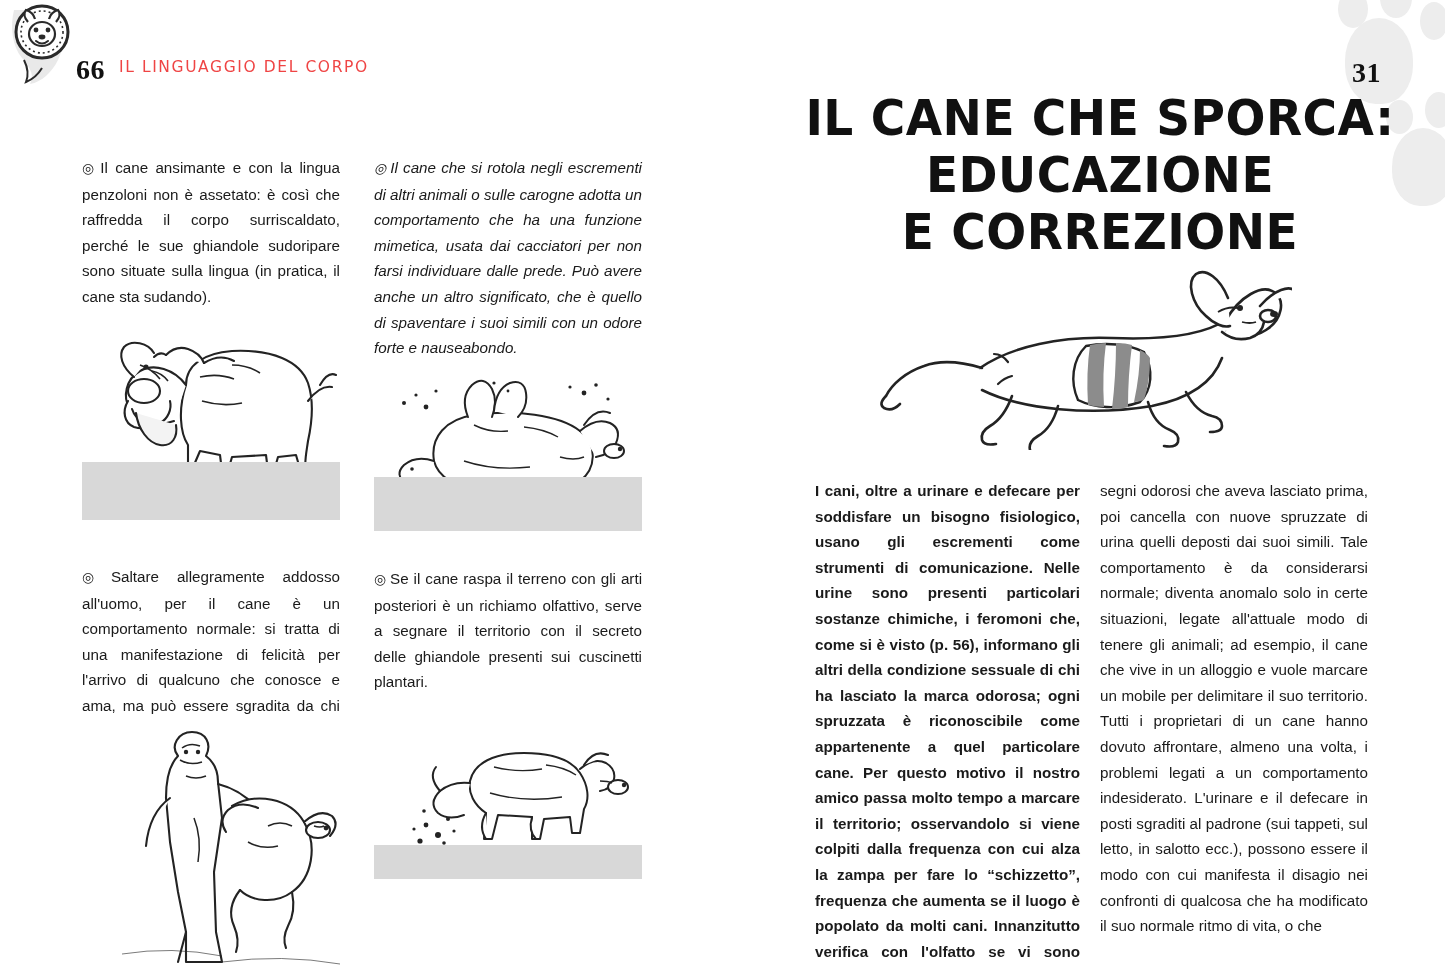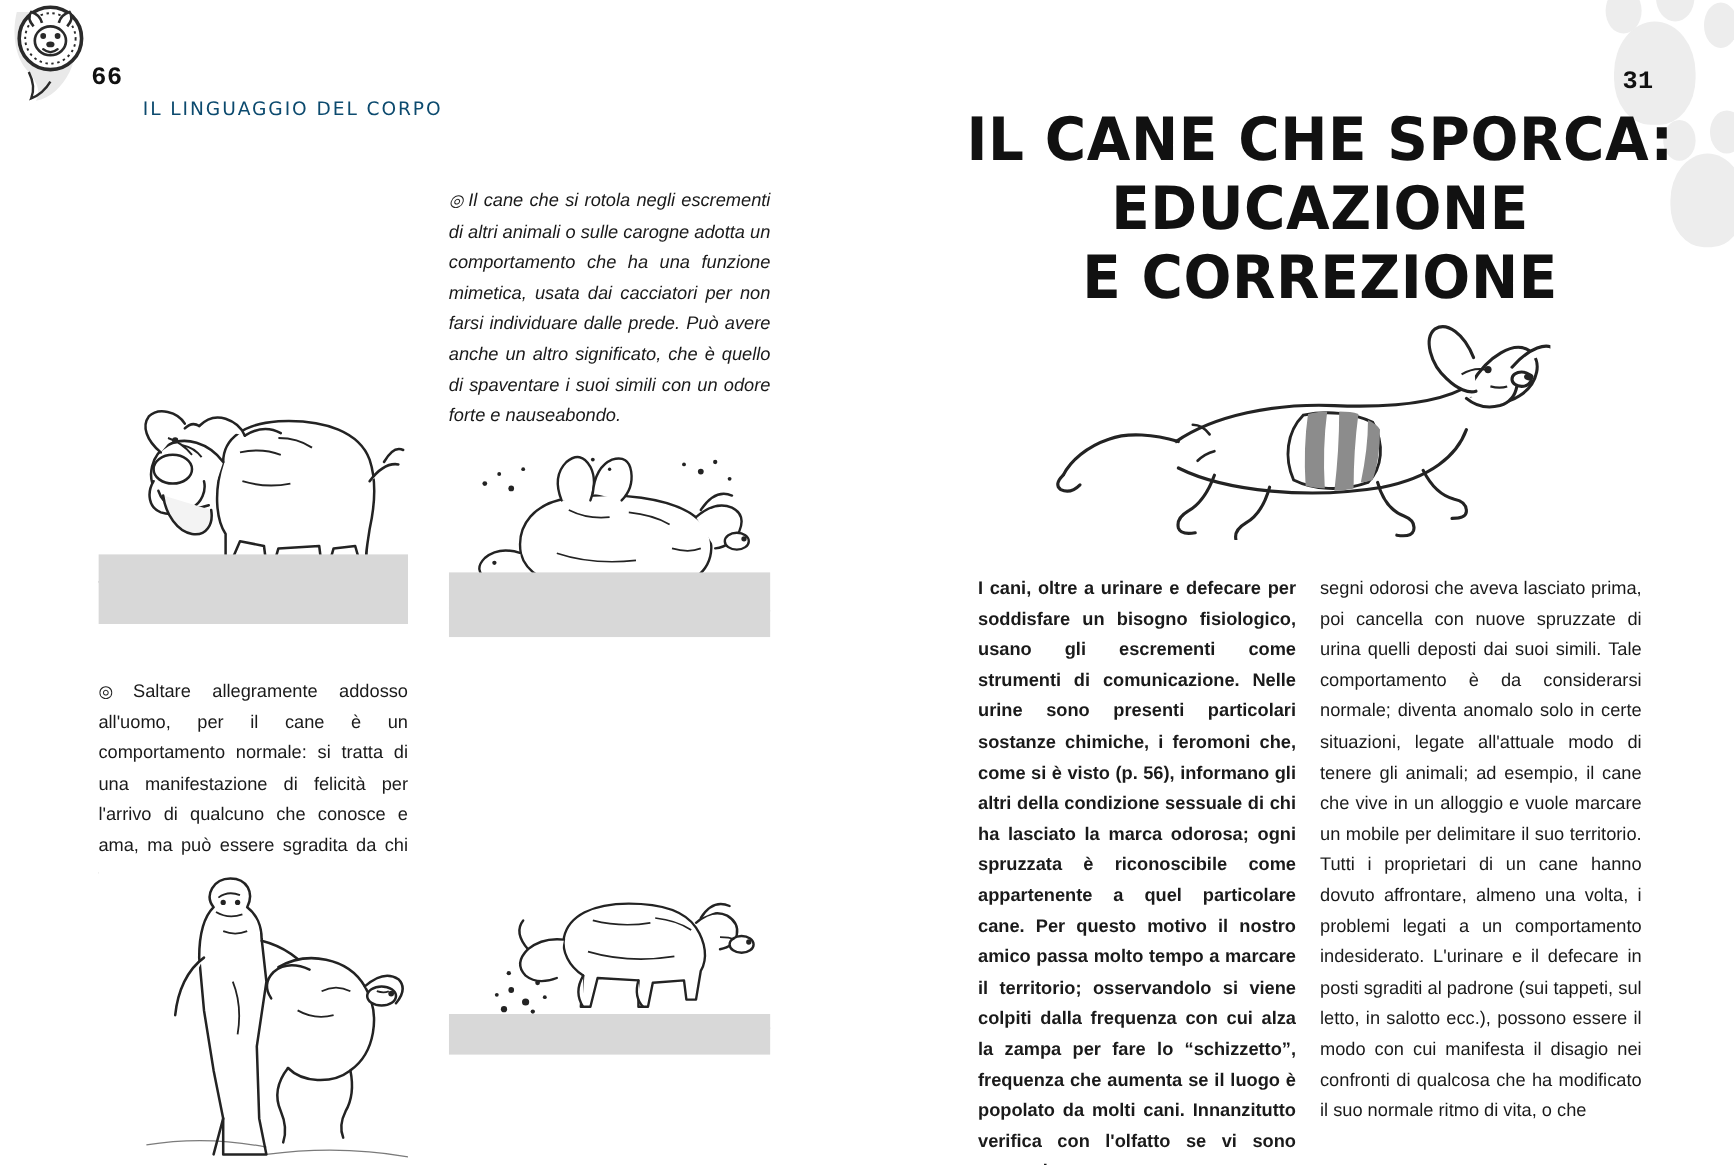--- a/index.html
+++ b/index.html
@@ -34,39 +34,38 @@
     position: absolute;
     left: 8px;
     top: 2px;
     width: 74px;
     height: 84px;
   }
   .logo-badge svg { display: block; }
 
   .page-number {
     position: absolute;
-    font-family: Liberation Mono, monospace;
+    font-family: Liberation Serif, serif;
     font-weight: bold;
-    font-size: 21px;
+    font-size: 28px;
     color: #111;
     letter-spacing: 0.5px;
   }
   .pn-left { left: 76px; top: 54px; }
   .pn-right { left: 1352px; top: 57px; }
 
   .running-head {
     position: absolute;
     left: 119px;
     top: 58px;
     font-size: 15.5px;
     letter-spacing: 1.6px;
-    color: #0c4a6e;
+    color: #ef4444;
     font-family: "DejaVu Sans", sans-serif;
     text-transform: uppercase;
-    margin-top: 24px;
   }
 
   
   .col {
     position: absolute;
     font-family: "Liberation Sans", sans-serif;
     font-size: 15.2px;
     line-height: 25.6px;
     text-align: justify;
     color: #1a1a1a;
@@ -163,20 +162,23 @@
       <path d="M48,20 q6,-7 2,-12 q-7,2 -9,9" fill="#ffffff" stroke="#2a2a2a" stroke-width="2.2"></path>
       <path d="M16,58 q6,12 2,22 q10,-4 16,-14" fill="none" stroke="#2a2a2a" stroke-width="2"></path>
     </svg>
   </div>
 
   <div class="page-number pn-left">66</div>
   <div class="running-head">IL LINGUAGGIO DEL CORPO</div>
 
   <div class="page-number pn-right">31</div>
 
+  <div class="col c1">
+    <p><span class="bullet">◎</span><span>Il cane ansimante e con la lingua penzoloni non è assetato: è così che raffredda il corpo surriscaldato, perché le sue ghiandole sudoripare sono situate sulla lingua (in pratica, il cane sta sudando).</span></p>
+  </div>
 
   <div class="illus fig-dog-panting">
     <div class="illus-floor" style="height:58px;"></div>
     <svg viewBox="0 0 258 215" width="258" height="215">
       <g fill="#ffffff" stroke="#232323" stroke-width="2.1" stroke-linejoin="round" stroke-linecap="round">
         <path d="M104,80 C104,60 122,48 150,46 C190,44 218,56 226,78 C232,96 230,118 226,136 C224,150 222,158 224,164
                  L218,164 L214,150 L196,152 L192,166 L186,166 L184,150 L150,152 L146,166 L140,166 L138,150
                  L118,146 L112,160 L106,160 L106,140 C98,128 96,104 104,80 Z"></path>
         <path d="M104,80 C92,64 72,58 58,66 C44,74 40,92 48,104 C56,118 76,122 92,116"></path>
         <path d="M52,72 C40,62 36,50 42,42 C50,34 66,38 72,48"></path>
@@ -288,20 +290,23 @@
           <circle cx="134" cy="26" r="1.4"></circle>
       </g>
       <g fill="none" stroke="#232323" stroke-width="1" opacity="0.6">
         <path d="M0,142 q40,-8 80,2"></path>
         <path d="M90,150 q50,-8 100,2"></path>
         <path d="M190,140 q40,-6 78,4"></path>
       </g>
     </svg>
   </div>
 
+  <div class="col c2b">
+    <p><span class="bullet">◎</span><span>Se il cane raspa il terreno con gli arti posteriori è un richiamo olfattivo, serve a segnare il territorio con il secreto delle ghiandole presenti sui cuscinetti plantari.</span></p>
+  </div>
 
   <div class="illus fig-scratch">
     <div class="illus-floor" style="height:34px;"></div>
     <svg viewBox="0 0 268 172" width="268" height="172">
       <g fill="#ffffff" stroke="#232323" stroke-width="2" stroke-linejoin="round" stroke-linecap="round">
         <path d="M96,74 C100,56 120,46 150,46 C180,46 198,54 206,66 C214,78 216,92 210,102
                  L206,126 L198,126 L196,110 L170,112 L166,132 L158,132 L158,110
                  L124,108 L118,132 L110,132 L112,106 C100,98 94,86 96,74 Z"></path>
         <path d="M206,62 q14,-12 26,-6 q10,6 8,16 q-2,10 -14,12"></path>
         <path d="M210,58 q10,-16 24,-10"></path>

